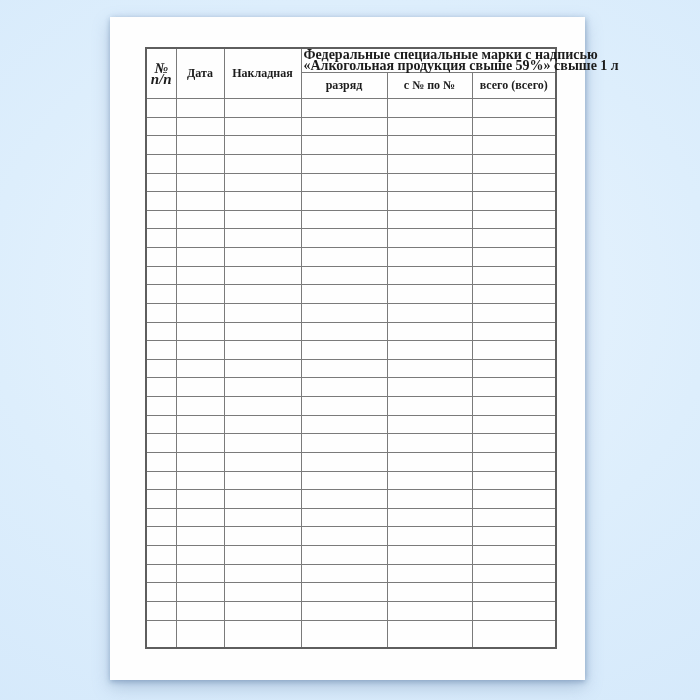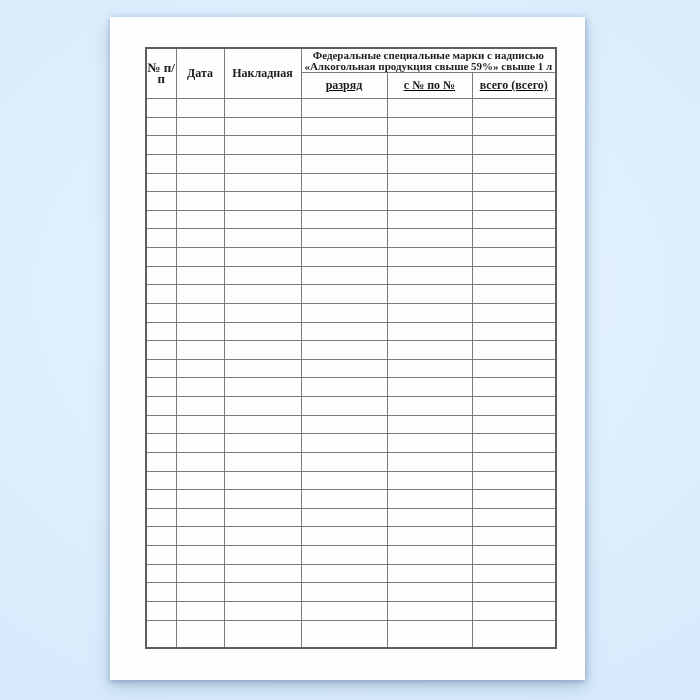--- a/index.html
+++ b/index.html
@@ -33,24 +33,24 @@
     padding: 0;
   }
   .form-table thead th {
     font-weight: bold;
     color: #1c1c1c;
     text-align: center;
     vertical-align: middle;
     background: #fefefe;
   }
   thead tr.top-row    { height: 22px; }
-  thead tr.sub-row    { height: 26px; text-decoration: underline; }
-  th.small-head { font-size: 13px; line-height: 10.5px; }
+  thead tr.sub-row    { height: 26px; }
+  th.small-head { font-size: 15px; line-height: 10.5px; font-style: italic; }
   th.mid-head   { font-size: 12px;  line-height: 11px; }
-  th.group-head { font-size: 11px; line-height: 10.5px; padding: 1px 2px; margin-left: 19px; }
+  th.group-head { font-size: 14px; line-height: 10.5px; padding: 1px 2px; margin-left: 19px; }
   th.group-head .gline { display: block; white-space: nowrap; }
   tbody td { background: #fefefe; }
 </style>
 </head>
 <body>
 
 <div class="scene">
   <div class="paper">
     <table class="form-table">
       <colgroup>

